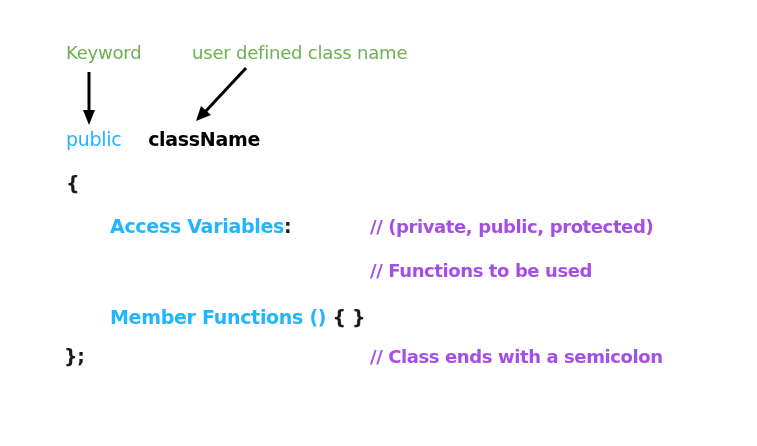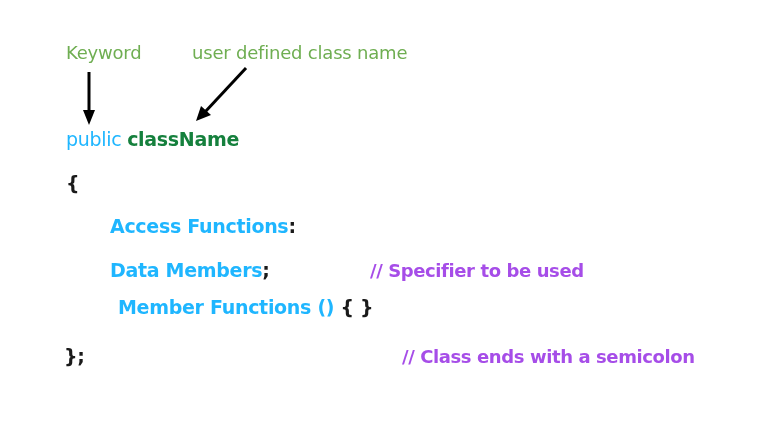--- a/index.html
+++ b/index.html
@@ -43,46 +43,46 @@
 
   
   .code-line {
     position: absolute;
     font-family: "DejaVu Sans", sans-serif;
     font-size: 19px;
     white-space: nowrap;
     letter-spacing: -0.3px;
   }
   .kw       { color: #1FB6FF; font-weight: 400; }
-  .cname    { color: #15803d; font-weight: 700; }
+  .cname    { color: #000000; font-weight: 700; margin-left: 21px; }
   .member   { color: #1FB6FF; font-weight: 700; }
   .punct    { color: #1a1a1a; font-weight: 700; }
   .brace    { color: #1a1a1a; font-weight: 700; }
 
   #line-class   { left: 66px;  top: 128px; }
   #line-open    { left: 66px;  top: 172px; }
   #line-access  { left: 110px; top: 215px; }
   #line-data    { left: 110px; top: 259px; }
-  #line-func    { left: 110px; top: 296px; margin-left: 8px; }
+  #line-func    { left: 110px; top: 306px; }
   #line-close   { left: 64px;  top: 345px; }
 
   .comment-col {
     position: absolute;
     font-family: "DejaVu Sans", sans-serif;
     font-size: 18px;
     font-weight: 700;
     color: #A64DE8;
     white-space: nowrap;
     letter-spacing: -0.4px;
     left: 370px;
   }
   #cmt-access { top: 216px; }
   #cmt-data   { top: 260px; }
   #cmt-func   { top: 303px; }
-  #cmt-close  { top: 346px; margin-left: 32px; }
+  #cmt-close  { top: 346px; }
 </style>
 </head>
 <body>
 
 <div id="canvas">
 
   <div class="label" id="label-keyword">Keyword</div>
 
   <div class="label" id="label-userdef">user defined class name</div>
 
@@ -98,34 +98,32 @@
 
   <div class="code-line" id="line-class">
     <span class="kw">public</span><span class="kw"> </span><span class="cname">className</span>
   </div>
 
   <div class="code-line" id="line-open">
     <span class="brace">{</span>
   </div>
 
   <div class="code-line" id="line-access">
-    <span class="member">Access Functions</span><span class="punct">:</span>
+    <span class="member">Access Variables</span><span class="punct">:</span>
   </div>
 
-  <div class="code-line" id="line-data">
-    <span class="member">Data Members</span><span class="punct">;</span>
-  </div>
 
   <div class="code-line" id="line-func">
     <span class="member">Member Functions ()</span><span class="brace"> { }</span>
   </div>
 
   <div class="code-line" id="line-close">
     <span class="brace">};</span>
   </div>
 
+  <div class="comment-col" id="cmt-access">// (private, public, protected)</div>
 
-  <div class="comment-col" id="cmt-data">// Specifier to be used</div>
+  <div class="comment-col" id="cmt-data">// Functions to be used</div>
 
 
   <div class="comment-col" id="cmt-close">// Class ends with a semicolon</div>
 
 </div>
 
 </body></html>

